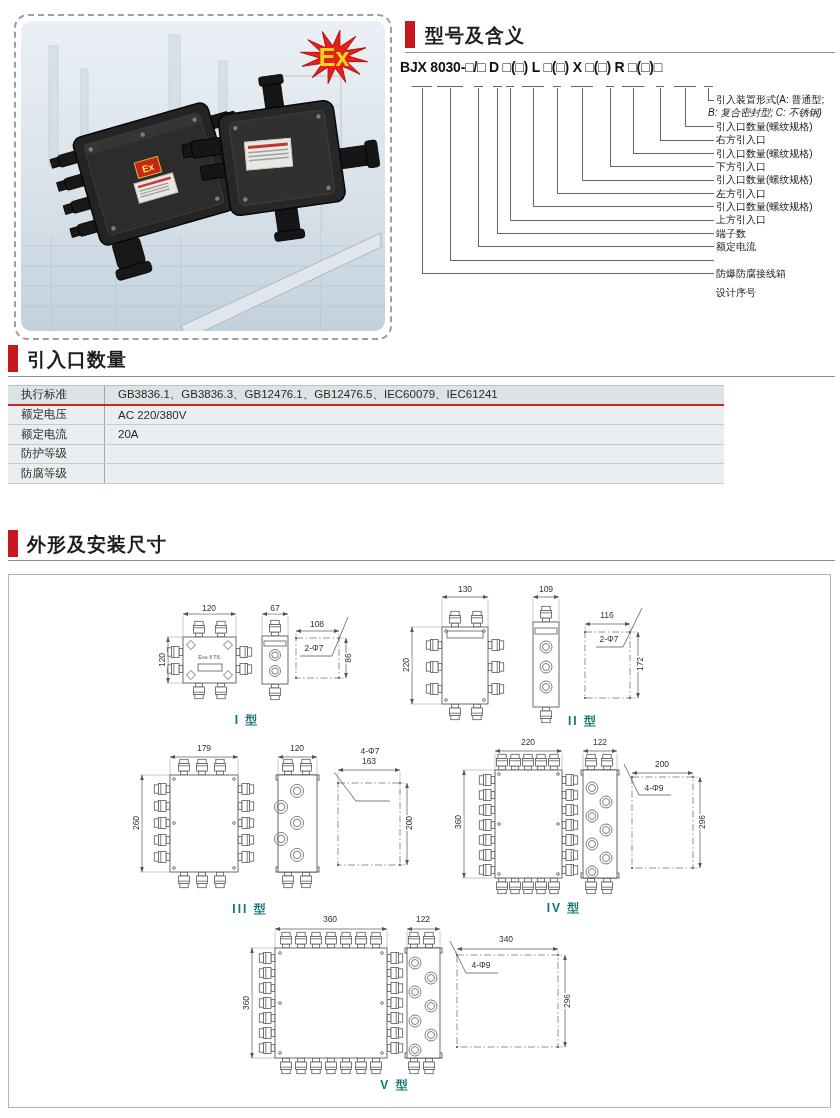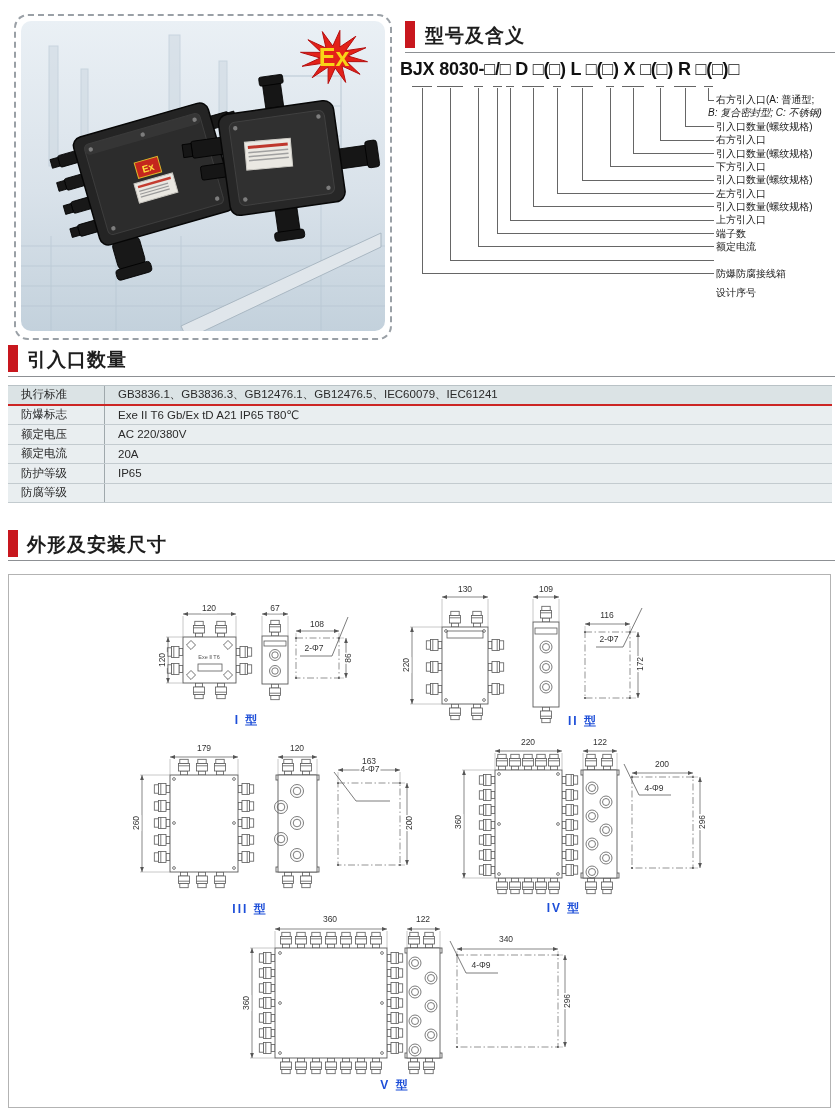--- a/index.html
+++ b/index.html
@@ -7,27 +7,27 @@
         font-family:"Liberation Sans","DejaVu Sans",sans-serif;}
   
   .photo-frame{position:absolute;left:14px;top:14px;width:378px;height:326px;
                border:2px dashed #9aa0a6;border-radius:14px;box-sizing:border-box;padding:5px;}
   .photo-frame svg{display:block;width:364px;height:310px;}
   
   .sec-bar{position:absolute;width:10px;height:27px;background:#c8171e;}
   .sec-title{position:absolute;font-size:19px;font-weight:bold;color:#1d1d1d;letter-spacing:1px;white-space:nowrap;}
   .sec-rule{position:absolute;height:1px;background:#8d9094;}
   
-  .model-code{position:absolute;left:400px;top:59px;font-size:18px;font-weight:bold;color:#111;
+  .model-code{position:absolute;left:400px;top:59px;font-size:14px;font-weight:bold;color:#111;
               letter-spacing:-0.2px;white-space:nowrap;}
   .cl-line{position:absolute;border-left:1px solid #666;border-bottom:1px solid #666;}
   .cl-tick{position:absolute;height:0;border-top:1px solid #666;}
   .callout-label{position:absolute;font-size:10px;color:#1a1a1a;white-space:nowrap;line-height:11px;}
   
-  .param-table{position:absolute;left:8px;top:385px;width:824px;border-top:1px solid #b9c2c6;}
+  .param-table{position:absolute;left:8px;top:385px;width:716px;border-top:1px solid #b9c2c6;}
   .param-row{display:flex;height:19.5px;box-sizing:border-box;align-items:center;
              background:#e9eef0;border-bottom:1px solid #c3cbcf;font-size:11.5px;color:#2a2a2a;}
   .param-row.first{background:#dbe3e5;border-bottom:2px solid #cc2524;}
   .param-name{width:97px;padding-left:13px;box-sizing:border-box;border-right:1px solid #9fa8ac;
               height:100%;display:flex;align-items:center;}
   .param-value{flex:1;padding-left:13px;white-space:nowrap;}
   
   .drawing-box{position:absolute;left:8px;top:574px;width:823px;height:534px;
                border:1px solid #b3b3b3;box-sizing:border-box;background:#fff;}
   #drw{position:absolute;left:8px;top:575px;}
@@ -36,21 +36,21 @@
   #drw .thin{stroke:#9a9a9a;stroke-width:0.55;fill:none;}
   #drw .dim{stroke:#555;stroke-width:0.7;fill:none;}
   #drw .dd{fill:none;stroke:#666;stroke-width:0.7;stroke-dasharray:7 2.5 1.5 2.5;}
   #drw .dot{fill:#555;stroke:none;}
   #drw .g1 rect{fill:#fff;stroke:#5a5a5a;stroke-width:0.8;}
   #drw .g1 line{stroke:#5a5a5a;stroke-width:0.8;}
   .dim-label{position:absolute;font-size:8.5px;color:#333;background:#fff;line-height:1.1;
              padding:0 1px;white-space:nowrap;transform:translate(-50%,-50%);}
   .dim-label.v{transform:translate(-50%,-50%) rotate(-90deg);}
   .face-text{position:absolute;font-size:5.5px;color:#555;white-space:nowrap;transform:translate(-50%,-50%);}
-  .type-label{position:absolute;font-size:12px;font-weight:bold;color:#1d4ed8;letter-spacing:2px;
+  .type-label{position:absolute;font-size:12px;font-weight:bold;color:#0f766e;letter-spacing:2px;
               white-space:nowrap;transform:translateX(-50%);}
 </style>
 </head>
 <body>
 
 <div class="page">
 
   <div class="photo-frame">
     <svg viewBox="0 0 364 310">
       <defs>
@@ -181,21 +181,21 @@
       <div class="cl-tick" style="left:606px;top:86px;width:8px;"></div>
       <div class="cl-line" style="left:610px;top:88px;width:103px;height:78.3px;"></div>
       <div class="cl-tick" style="left:622px;top:86px;width:22px;"></div>
       <div class="cl-line" style="left:633px;top:88px;width:80px;height:64.9px;"></div>
       <div class="cl-tick" style="left:656px;top:86px;width:8px;"></div>
       <div class="cl-line" style="left:660px;top:88px;width:53px;height:51.6px;"></div>
       <div class="cl-tick" style="left:674px;top:86px;width:22px;"></div>
       <div class="cl-line" style="left:685px;top:88px;width:28px;height:38.2px;"></div>
       <div class="cl-tick" style="left:703.5px;top:86px;width:9px;"></div>
       <div class="cl-line" style="left:708px;top:88px;width:5px;height:11.5px;"></div>
-      <div class="callout-label" style="left:716px;top:94.0px;">右方引入口(A: 普通型;</div>
+      <div class="callout-label" style="left:716px;top:94.0px;">引入装置形式(A: 普通型;</div>
       <div class="callout-label" style="left:708px;top:107.4px;font-style:italic;">B: 复合密封型; C: 不锈钢)</div>
       <div class="callout-label" style="left:716px;top:121.0px;">引入口数量(螺纹规格)</div>
       <div class="callout-label" style="left:716px;top:134.3px;">右方引入口</div>
       <div class="callout-label" style="left:716px;top:147.7px;">引入口数量(螺纹规格)</div>
       <div class="callout-label" style="left:716px;top:161.1px;">下方引入口</div>
       <div class="callout-label" style="left:716px;top:174.4px;">引入口数量(螺纹规格)</div>
       <div class="callout-label" style="left:716px;top:187.8px;">左方引入口</div>
       <div class="callout-label" style="left:716px;top:201.1px;">引入口数量(螺纹规格)</div>
       <div class="callout-label" style="left:716px;top:214.4px;">上方引入口</div>
       <div class="callout-label" style="left:716px;top:227.8px;">端子数</div>
@@ -207,34 +207,29 @@
   <div class="sec-bar" style="left:8px;top:345px;"></div>
   <div class="sec-title" style="left:27px;top:347px;">引入口数量</div>
   <div class="sec-rule" style="left:8px;top:376px;width:827px;"></div>
 
   <div class="param-table">
     <div class="param-row first">
       <div class="param-name">执行标准</div>
       <div class="param-value">GB3836.1、GB3836.3、GB12476.1、GB12476.5、IEC60079、IEC61241</div>
     </div>
     <div class="param-row">
-      <div class="param-name">防爆标志</div>
-      <div class="param-value">Exe II T6 Gb/Ex tD A21 IP65 T80℃</div>
-    </div>
-    <div class="param-row">
       <div class="param-name">额定电压</div>
       <div class="param-value">AC 220/380V</div>
     </div>
     <div class="param-row">
       <div class="param-name">额定电流</div>
       <div class="param-value">20A</div>
     </div>
     <div class="param-row">
       <div class="param-name">防护等级</div>
-      <div class="param-value">IP65</div>
     </div>
     <div class="param-row">
       <div class="param-name">防腐等级</div>
     </div>
   </div>
 
   <div class="sec-bar" style="left:8px;top:530px;"></div>
   <div class="sec-title" style="left:27px;top:532px;">外形及安装尺寸</div>
   <div class="sec-rule" style="left:8px;top:560px;width:827px;"></div>
 
@@ -1086,21 +1081,21 @@
       <span class="dim-label" style="left: 546px; top: 590px;">109</span>
       <span class="dim-label" style="left: 607px; top: 616px;">116</span>
       <span class="dim-label v" style="left: 641px; top: 664px;">172</span>
       <span class="dim-label" style="left: 609px; top: 640px;">2-Φ7</span>
       <span class="type-label" style="left: 583px; top: 713px;">II 型</span>
       <span class="dim-label" style="left: 204px; top: 749px;">179</span>
       <span class="dim-label v" style="left: 137px; top: 823px;">260</span>
       <span class="dim-label" style="left: 297px; top: 749px;">120</span>
       <span class="dim-label" style="left: 369px; top: 762px;">163</span>
       <span class="dim-label v" style="left: 410px; top: 823px;">200</span>
-      <span class="dim-label" style="left: 370px; top: 770px;">4-Φ7</span>
+      <span class="dim-label" style="left: 370px; top: 752px;">4-Φ7</span>
       <span class="type-label" style="left: 250px; top: 901px;">III 型</span>
       <span class="dim-label" style="left: 528px; top: 743px;">220</span>
       <span class="dim-label v" style="left: 459px; top: 822px;">360</span>
       <span class="dim-label" style="left: 600px; top: 743px;">122</span>
       <span class="dim-label" style="left: 662px; top: 765px;">200</span>
       <span class="dim-label v" style="left: 703px; top: 822px;">296</span>
       <span class="dim-label" style="left: 654px; top: 789px;">4-Φ9</span>
       <span class="type-label" style="left: 564px; top: 900px;">IV 型</span>
       <span class="dim-label" style="left: 330px; top: 920px;">360</span>
       <span class="dim-label v" style="left: 247px; top: 1003px;">360</span>

